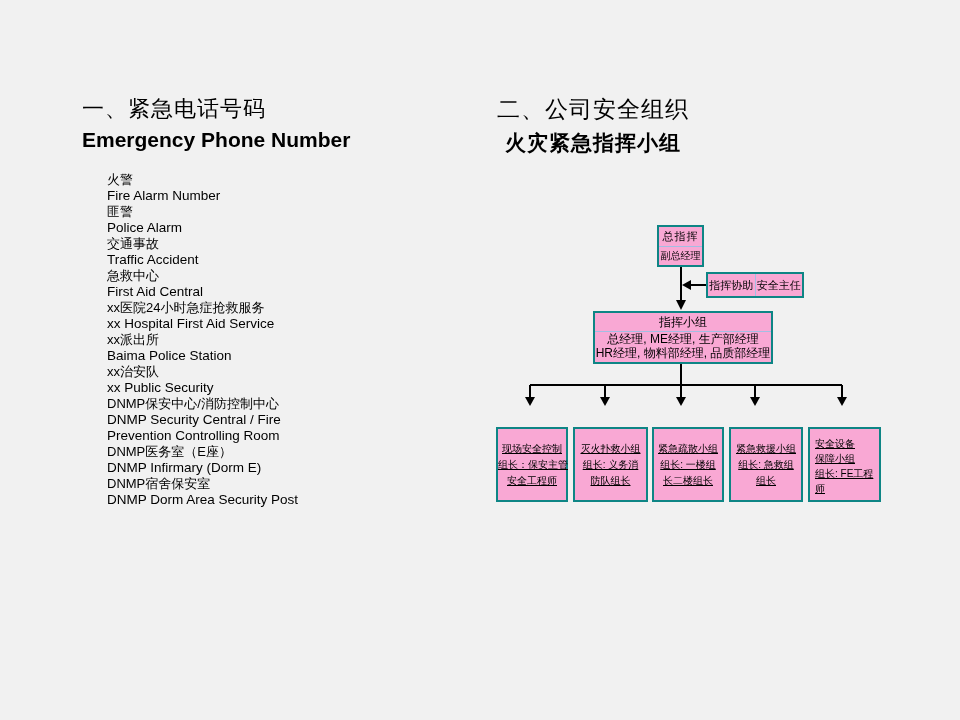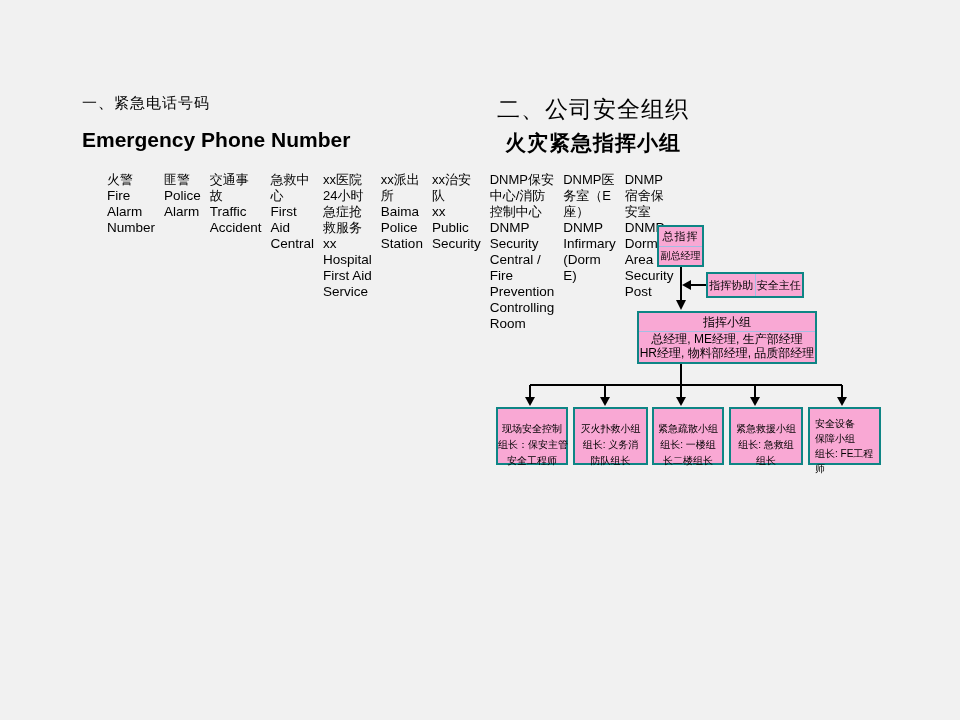--- a/index.html
+++ b/index.html
@@ -11,26 +11,26 @@
   .slide {
     position: relative;
     width: 960px;
     height: 720px;
     background: #F1F1F1;
     overflow: hidden;
   }
   .abs { position: absolute; }
 
   
-  .sec1-title-zh { left: 82px; top: 94px; font-size: 15px; letter-spacing: 1px; }
+  .sec1-title-zh { left: 82px; top: 94px; font-size: 22px; letter-spacing: 1px; }
   .sec1-title-en { left: 82px; top: 128px; font-size: 21px; font-weight: bold; }
   .contact-list {
     left: 107px; top: 172px; width: 220px;
     list-style: none;
-    display: flex; flex-direction: row; gap: 9px;
+    display: flex; flex-direction: column; 
   }
   .contact-item .zh { font-size: 13px; line-height: 16px; }
   .contact-item .en { font-size: 13.5px; line-height: 16px; }
 
   
   .sec2-title-zh { left: 497px; top: 94px; font-size: 23px; letter-spacing: 1px; }
   .sec2-subtitle { left: 505px; top: 129px; font-size: 21px; font-weight: bold; letter-spacing: 1px; }
 
   
   .org-box {
@@ -39,25 +39,25 @@
     border: 2px solid #0E8585;
   }
   .box-commander { left: 657px; top: 225px; width: 47px; height: 42px; text-align: center; }
   .box-commander .row1 { font-size: 11px; line-height: 19px; letter-spacing: 1px; border-bottom: 1px solid #A3BEE3; }
   .box-commander .row2 { font-size: 10px; line-height: 18px; }
 
   .box-assist { left: 706px; top: 272px; width: 98px; height: 26px; display: flex; }
   .box-assist .cell { flex: 1; font-size: 11px; text-align: center; line-height: 22px; }
   .box-assist .cell:first-child { border-right: 1px solid #A3BEE3; }
 
-  .box-command-group { left: 593px; top: 311px; width: 180px; height: 53px; text-align: center; margin-left: 44px; }
+  .box-command-group { left: 593px; top: 311px; width: 180px; height: 53px; text-align: center; }
   .box-command-group .cg-title { font-size: 12px; line-height: 18px; border-bottom: 1px solid #A3BEE3; }
   .box-command-group .cg-line { font-size: 12px; line-height: 14px; white-space: nowrap; }
 
-  .team-box { top: 407px; height: 58px; text-align: center; padding-top: 12px; }
+  .team-box { top: 427px; height: 75px; text-align: center; padding-top: 12px; text-decoration: underline; }
   .team-box .t-line { font-size: 10px; line-height: 16px; white-space: nowrap; }
   .team-1 { left: 496px; width: 72px; }
   .team-2 { left: 573px; width: 75px; }
   .team-3 { left: 652px; width: 72px; }
   .team-4 { left: 729px; width: 74px; }
   .team-5 { left: 808px; width: 73px; text-align: left; padding: 7px 0 0 5px; }
   .team-5 .t-line { line-height: 15px; }
 
   .connectors { left: 0; top: 0; width: 960px; height: 720px; pointer-events: none; }
 </style>

